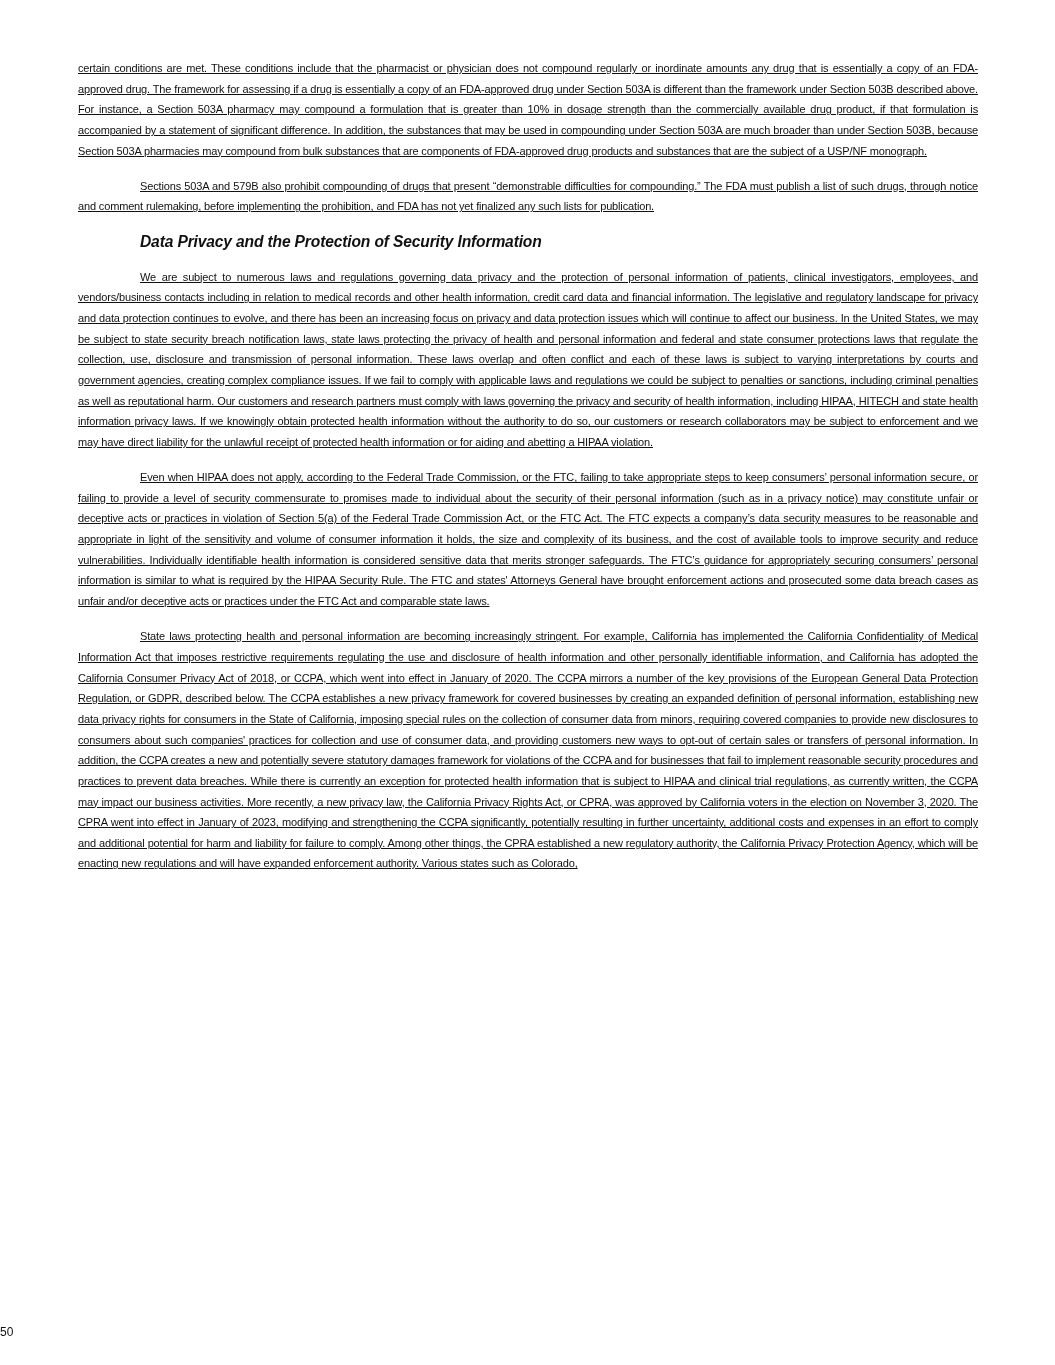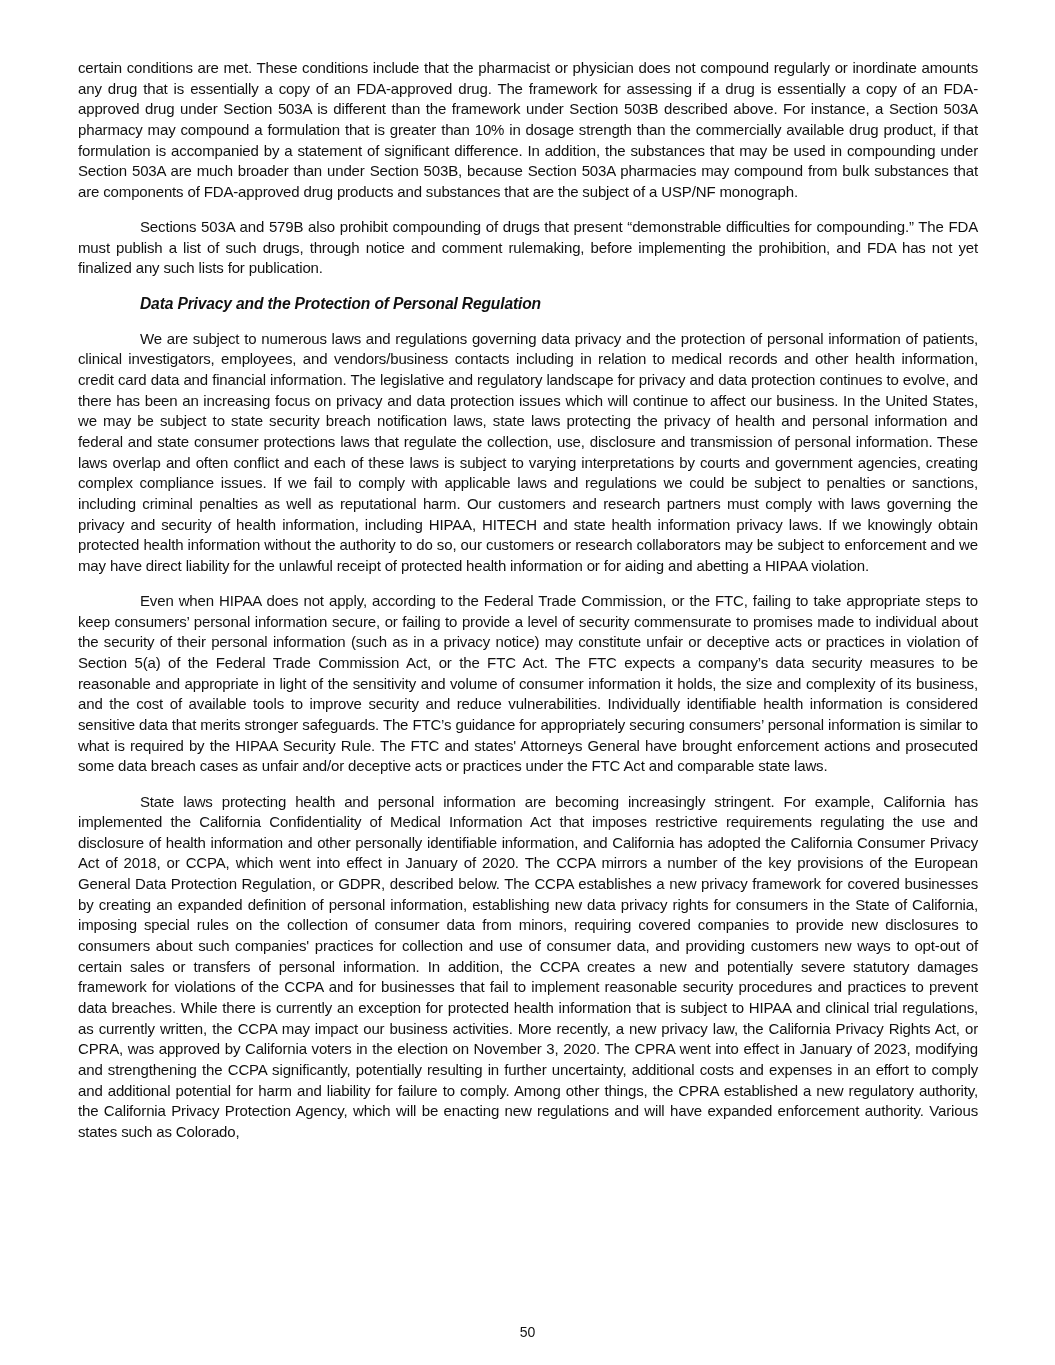--- a/index.html
+++ b/index.html
@@ -16,52 +16,52 @@
       color: #111111;
     }
     .page {
       position: absolute;
       left: 78px;
       top: 58px;
       width: 900px;
     }
     .para {
       margin: 0 0 14.5px 0;
-      font-size: 15px;
+      font-size: 11px;
       line-height: 20.65px;
       text-align: justify;
       letter-spacing: -0.15px;
+      text-decoration: underline;
     }
     .para.indent {
       text-indent: 62px;
     }
     .heading {
       margin: 0 0 14.5px 0;
       padding-left: 62px;
       font-size: 15.6px;
       line-height: 20.65px;
       font-weight: bold;
       font-style: italic;
       letter-spacing: -0.15px;
     }
     .page-number {
       position: absolute;
       left: 0;
       width: 1055px;
       top: 1322px;
-      text-align: center;
-      font-size: 14px;
+      font-size: 12px;
       line-height: 20px;
     }
   </style>
 </head>
 <body>
 
 <div class="page">
   <p class="para">certain conditions are met. These conditions include that the pharmacist or physician does not compound regularly or inordinate amounts any drug that is essentially a copy of an FDA-approved drug. The framework for assessing if a drug is essentially a copy of an FDA-approved drug under Section 503A is different than the framework under Section 503B described above. For instance, a Section 503A pharmacy may compound a formulation that is greater than 10% in dosage strength than the commercially available drug product, if that formulation is accompanied by a statement of significant difference. In addition, the substances that may be used in compounding under Section 503A are much broader than under Section 503B, because Section 503A pharmacies may compound from bulk substances that are components of FDA-approved drug products and substances that are the subject of a USP/NF monograph.</p>
   <p class="para indent">Sections 503A and 579B also prohibit compounding of drugs that present “demonstrable difficulties for compounding.” The FDA must publish a list of such drugs, through notice and comment rulemaking, before implementing the prohibition, and FDA has not yet finalized any such lists for publication.</p>
-  <p class="heading">Data Privacy and the Protection of Personal Regulation</p>
+  <p class="heading">Data Privacy and the Protection of Security Information</p>
   <p class="para indent">We are subject to numerous laws and regulations governing data privacy and the protection of personal information of patients, clinical investigators, employees, and vendors/business contacts including in relation to medical records and other health information, credit card data and financial information. The legislative and regulatory landscape for privacy and data protection continues to evolve, and there has been an increasing focus on privacy and data protection issues which will continue to affect our business. In the United States, we may be subject to state security breach notification laws, state laws protecting the privacy of health and personal information and federal and state consumer protections laws that regulate the collection, use, disclosure and transmission of personal information. These laws overlap and often conflict and each of these laws is subject to varying interpretations by courts and government agencies, creating complex compliance issues. If we fail to comply with applicable laws and regulations we could be subject to penalties or sanctions, including criminal penalties as well as reputational harm. Our customers and research partners must comply with laws governing the privacy and security of health information, including HIPAA, HITECH and state health information privacy laws. If we knowingly obtain protected health information without the authority to do so, our customers or research collaborators may be subject to enforcement and we may have direct liability for the unlawful receipt of protected health information or for aiding and abetting a HIPAA violation.</p>
   <p class="para indent">Even when HIPAA does not apply, according to the Federal Trade Commission, or the FTC, failing to take appropriate steps to keep consumers’ personal information secure, or failing to provide a level of security commensurate to promises made to individual about the security of their personal information (such as in a privacy notice) may constitute unfair or deceptive acts or practices in violation of Section 5(a) of the Federal Trade Commission Act, or the FTC Act. The FTC expects a company’s data security measures to be reasonable and appropriate in light of the sensitivity and volume of consumer information it holds, the size and complexity of its business, and the cost of available tools to improve security and reduce vulnerabilities. Individually identifiable health information is considered sensitive data that merits stronger safeguards. The FTC’s guidance for appropriately securing consumers’ personal information is similar to what is required by the HIPAA Security Rule. The FTC and states' Attorneys General have brought enforcement actions and prosecuted some data breach cases as unfair and/or deceptive acts or practices under the FTC Act and comparable state laws.</p>
   <p class="para indent">State laws protecting health and personal information are becoming increasingly stringent. For example, California has implemented the California Confidentiality of Medical Information Act that imposes restrictive requirements regulating the use and disclosure of health information and other personally identifiable information, and California has adopted the California Consumer Privacy Act of 2018, or CCPA, which went into effect in January of 2020. The CCPA mirrors a number of the key provisions of the European General Data Protection Regulation, or GDPR, described below. The CCPA establishes a new privacy framework for covered businesses by creating an expanded definition of personal information, establishing new data privacy rights for consumers in the State of California, imposing special rules on the collection of consumer data from minors, requiring covered companies to provide new disclosures to consumers about such companies' practices for collection and use of consumer data, and providing customers new ways to opt-out of certain sales or transfers of personal information. In addition, the CCPA creates a new and potentially severe statutory damages framework for violations of the CCPA and for businesses that fail to implement reasonable security procedures and practices to prevent data breaches. While there is currently an exception for protected health information that is subject to HIPAA and clinical trial regulations, as currently written, the CCPA may impact our business activities. More recently, a new privacy law, the California Privacy Rights Act, or CPRA, was approved by California voters in the election on November 3, 2020. The CPRA went into effect in January of 2023, modifying and strengthening the CCPA significantly, potentially resulting in further uncertainty, additional costs and expenses in an effort to comply and additional potential for harm and liability for failure to comply. Among other things, the CPRA established a new regulatory authority, the California Privacy Protection Agency, which will be enacting new regulations and will have expanded enforcement authority. Various states such as Colorado,</p>
 </div>
 
 <div class="page-number">50</div>
 
 </body></html>

